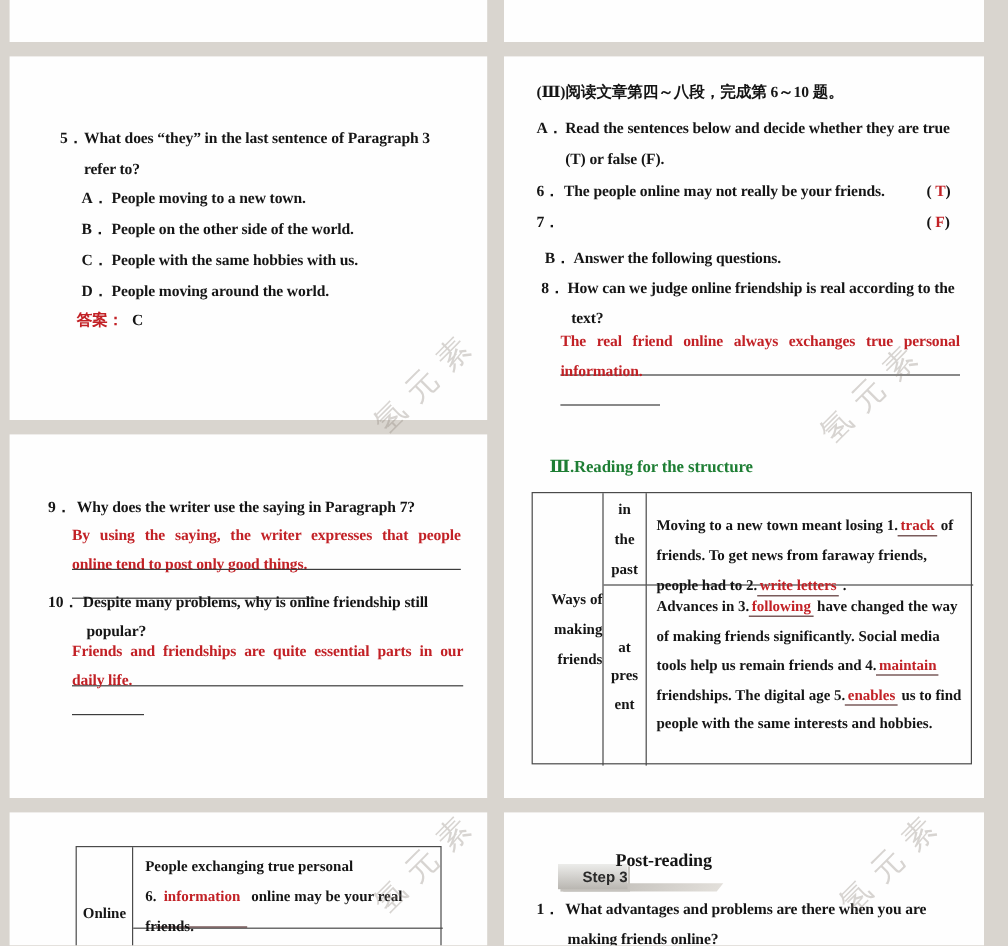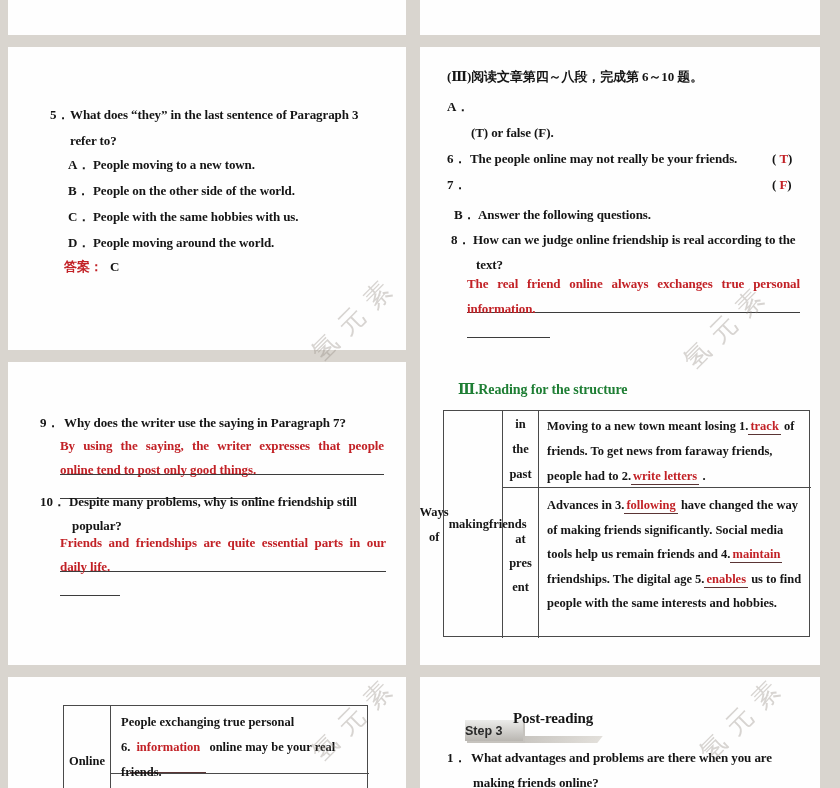--- a/index.html
+++ b/index.html
@@ -28,28 +28,28 @@
   .ib{display:inline-block;}
 
   
   .stable{
     position:absolute;left:23px;top:48px;width:367px;height:227px;
     display:grid;grid-template-columns:59px 36px 272px;grid-template-rows:77px 150px;
     border:1px solid #4a4a4a;box-sizing:border-box;font-size:12.5px;
   }
   .stable .cell{box-sizing:border-box;}
   .c-head{grid-row:1/3;grid-column:1;border-right:1px solid #4a4a4a;
-    display:flex;flex-direction:row;justify-content:center;align-items:center;
+    display:flex;flex-direction:column;justify-content:center;align-items:flex-end;
     line-height:25px;text-align:center;}
   .c-past{grid-row:1;grid-column:2;border-right:1px solid #4a4a4a;border-bottom:1px solid #4a4a4a;
     display:flex;flex-direction:column;justify-content:center;align-items:center;line-height:25px;}
   .c-pres{grid-row:2;grid-column:2;border-right:1px solid #4a4a4a;
     display:flex;flex-direction:column;justify-content:center;align-items:center;line-height:24px;}
   .c-past-txt{grid-row:1;grid-column:3;border-bottom:1px solid #4a4a4a;
-    padding:3px 7px 0 8px;line-height:25px;}
+    padding:3px 7px 0 8px;line-height:25px;margin-top:12px;}
   .c-pres-txt{grid-row:2;grid-column:3;padding:5px 7px 0 8px;line-height:24.5px;}
   .c-past-txt,.c-pres-txt{white-space:normal;}
   .rul{color:#c22126;border-bottom:1.6px solid #5a3434;padding:0 2px 1px 2px;}
 
   
   .otable{
     position:absolute;left:55px;top:28px;width:305px;height:170px;
     display:grid;grid-template-columns:47px 258px;grid-template-rows:68px 102px;
     border:1px solid #4a4a4a;box-sizing:border-box;font-size:12.5px;
   }
@@ -57,21 +57,21 @@
     display:flex;align-items:flex-start;justify-content:center;padding-top:48px;box-sizing:border-box;}
   .o-r1{grid-row:1;grid-column:2;border-bottom:1px solid #4a4a4a;
     padding:4px 8px 0 10px;line-height:25px;white-space:normal;}
   .o-r2{grid-row:2;grid-column:2;}
 
   
   .swoosh{position:absolute;left:52px;top:59px;width:128px;height:7px;
     background:linear-gradient(90deg,#b7b4af,#e2dfda);transform:skewX(-38deg);}
   .step-badge{position:absolute;left:45px;top:43px;width:58px;height:21px;
     background:linear-gradient(180deg,#ececea,#b9b6b1);
-    display:flex;align-items:center;justify-content:flex-start;
+    display:flex;align-items:center;justify-content:flex-end;
     font-family:"Liberation Sans","DejaVu Sans",sans-serif;font-size:12.5px;font-weight:bold;color:#2a2a2a;
     box-shadow:2px 2px 0 #c6c3be;}
   .post-title{position:absolute;left:93px;top:33px;font-size:15px;}
 
   .watermark{position:absolute;z-index:6;pointer-events:none;
     font-family:"DejaVu Sans",sans-serif;font-size:26px;font-weight:normal;
     color:rgba(141,133,123,0.34);letter-spacing:11px;white-space:nowrap;
     transform:rotate(-45deg);}
 </style>
 </head>
@@ -92,20 +92,21 @@
   <span class="t" style="left:85px;top:162px">People with the same hobbies with us.</span>
   <span class="t" style="left:60px;top:188px">D．</span>
   <span class="t" style="left:85px;top:188px">People moving around the world.</span>
   <span class="t red" style="left:56px;top:212px">答案：</span>
   <span class="t blk" style="left:102px;top:212px">C</span>
 </div>
 
 <div class="slide s1r">
   <span class="t" style="left:27px;top:22px">(Ⅲ)阅读文章第四～八段，完成第 6～10 题。</span>
   <span class="t" style="left:27px;top:52px">A．</span>
+  <span class="t" style="left:51px;top:52px">Read the sentences below and decide whether they are true</span>
   <span class="t" style="left:51px;top:78px">(T) or false (F).</span>
 
   <span class="t" style="left:27px;top:104px">6．</span>
   <span class="t" style="left:50px;top:104px">The people online may not really be your friends.</span>
   <span class="t" style="left:352px;top:104px"><span>(</span>&nbsp;<span class="red">T</span><span>)</span></span>
 
   <span class="t" style="left:27px;top:130px">7．</span>
   <span class="t" style="left:352px;top:130px"><span>(</span>&nbsp;<span class="red">F</span><span>)</span></span>
 
   <span class="t" style="left:34px;top:160px">B．</span>

